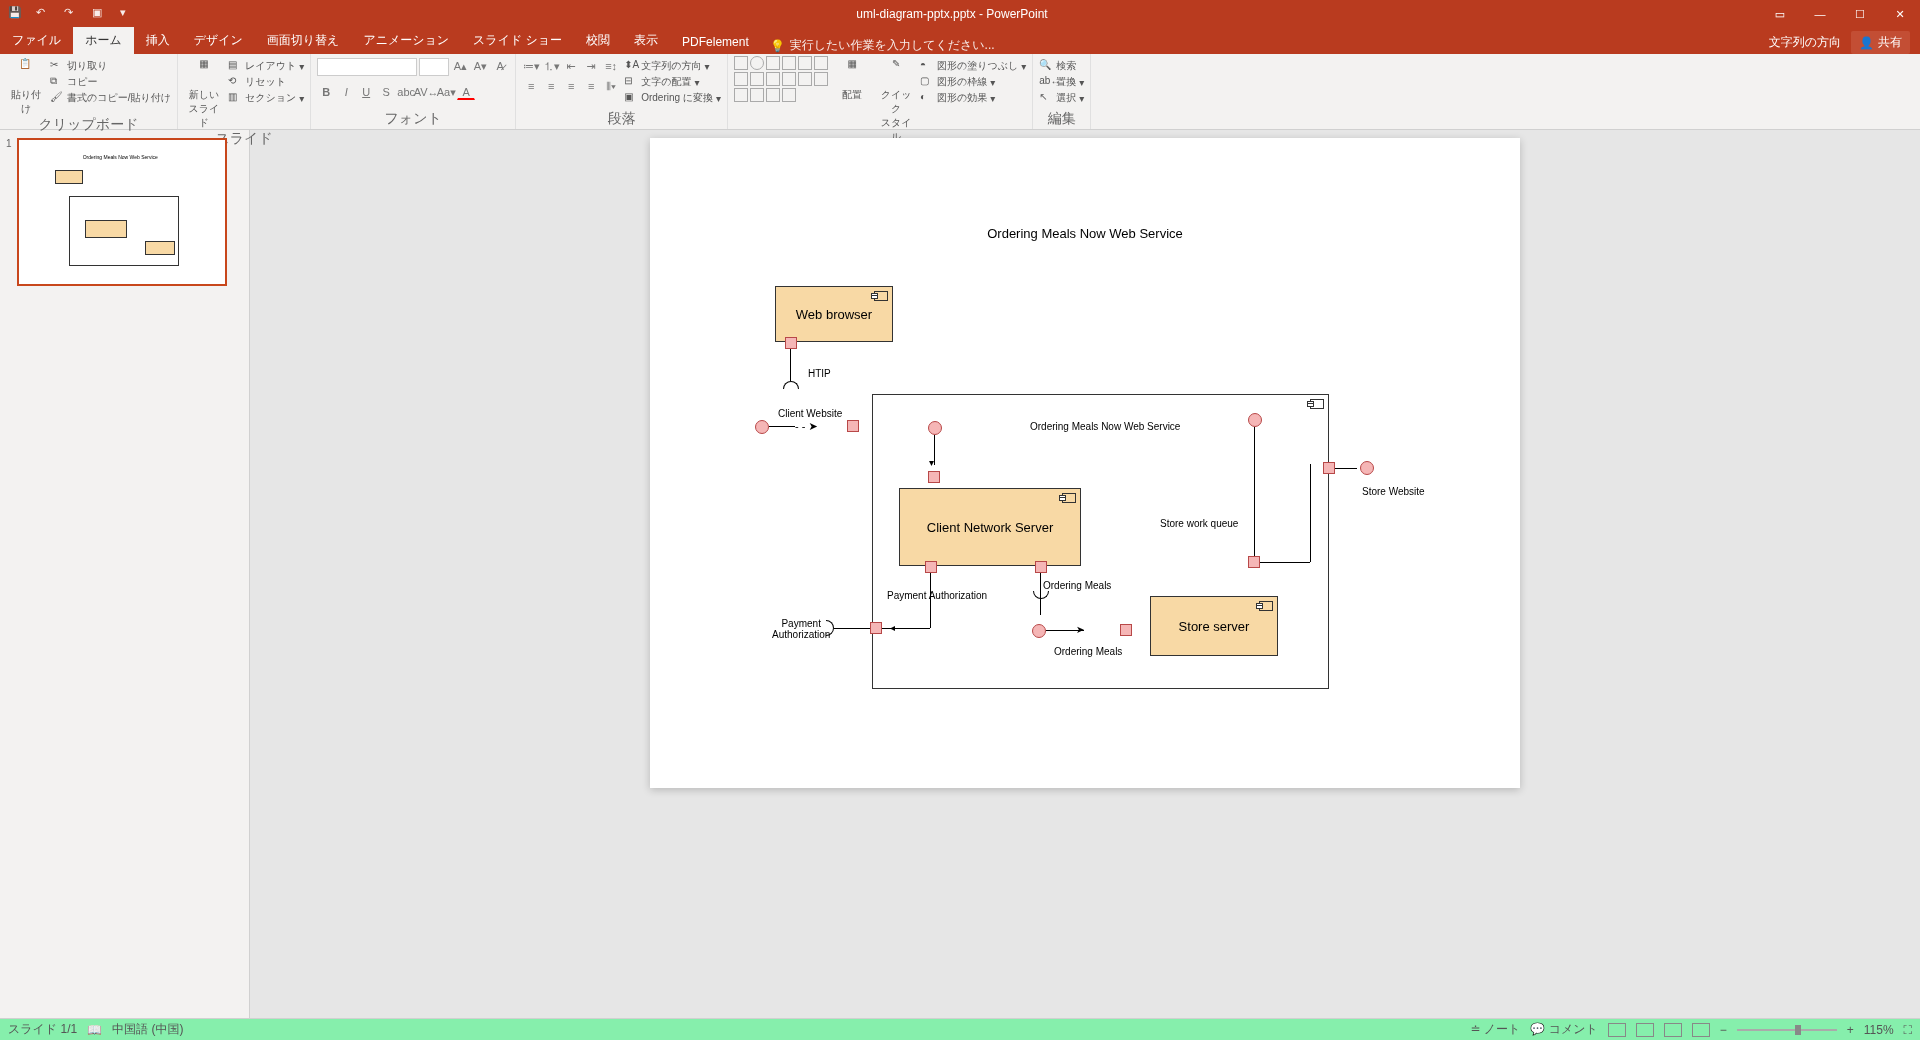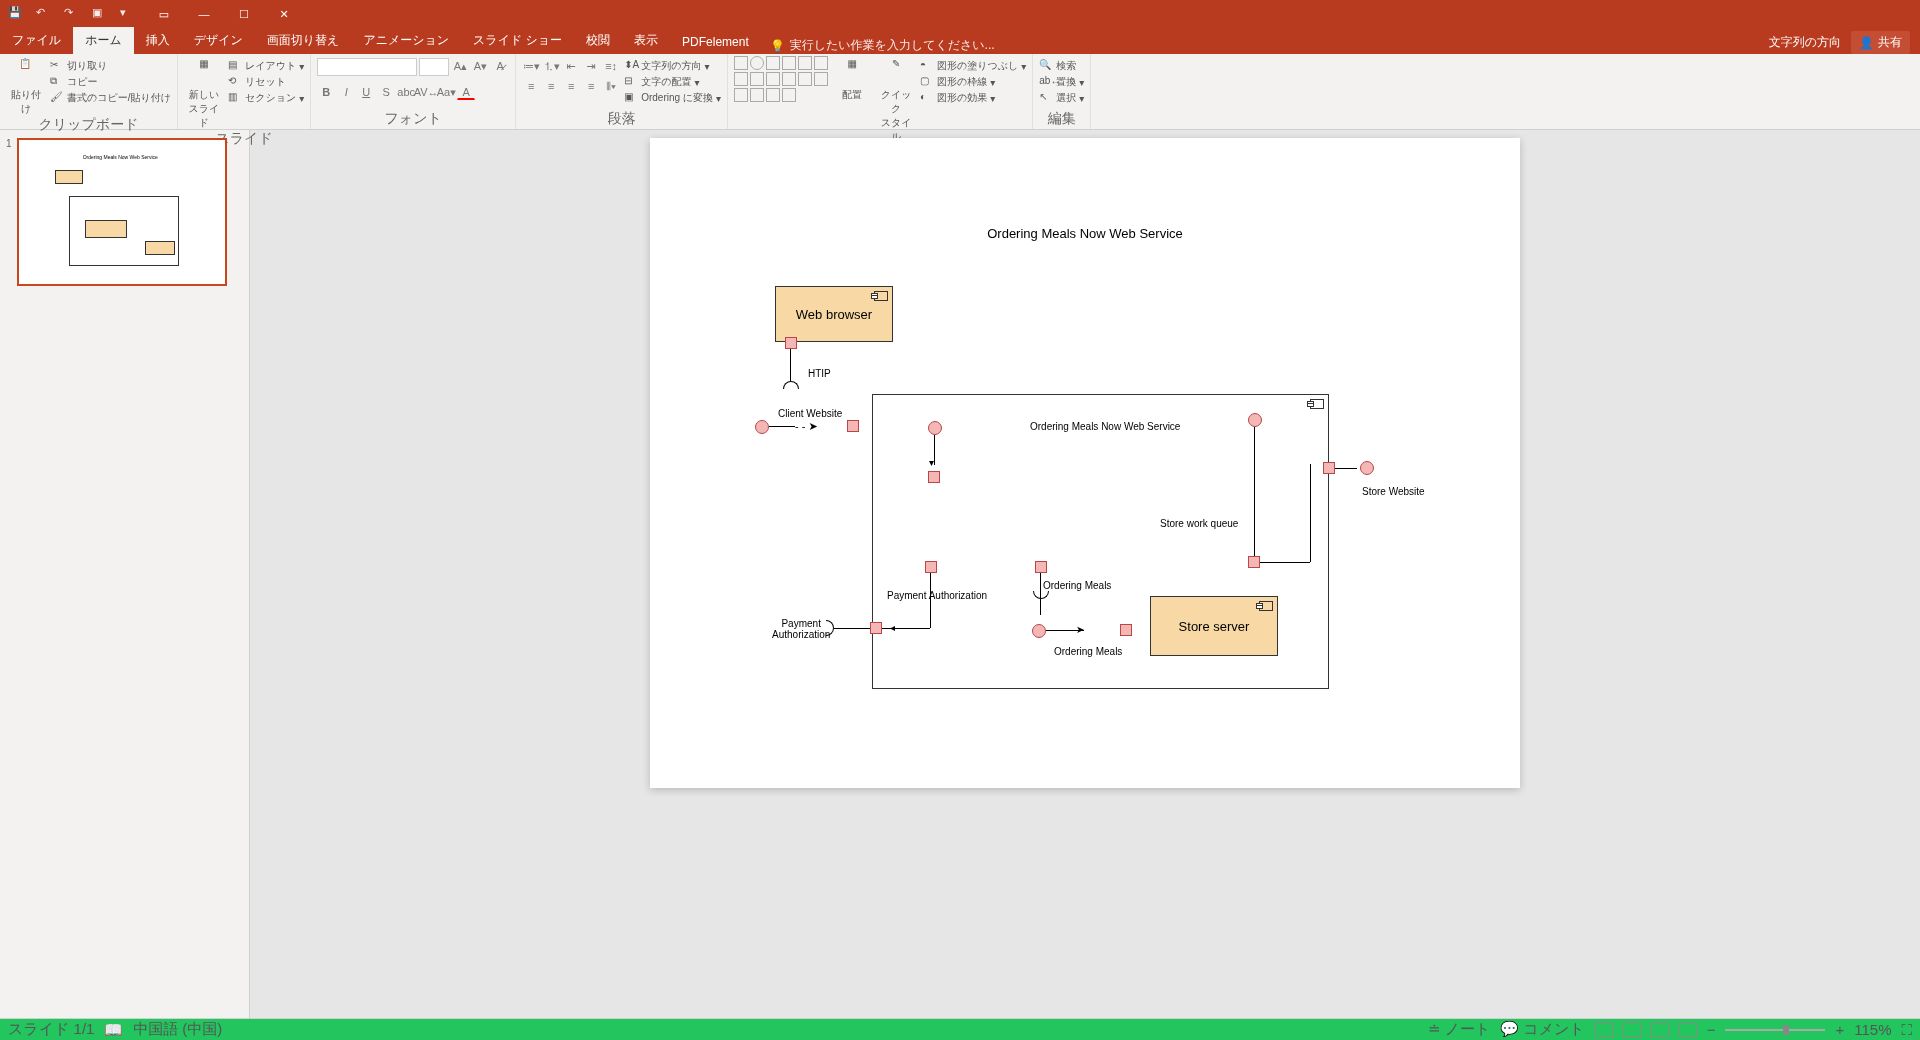--- a/index.html
+++ b/index.html
@@ -54,37 +54,38 @@
 .comp-glyph::before, .comp-glyph::after { content: ''; position: absolute; left: -4px; width: 5px; height: 2px; border: 1px solid #333; background: #fff; }
 .comp-glyph::before { top: 1px; }
 .comp-glyph::after { bottom: 1px; }
 .port { position: absolute; width: 12px; height: 12px; background: #f5b6b6; border: 1px solid #b84848; }
 .ball { position: absolute; width: 14px; height: 14px; border-radius: 50%; background: #f5b6b6; border: 1px solid #b84848; }
 .label { position: absolute; font-size: 10px; color: #000; white-space: nowrap; }
 .line { position: absolute; background: #000; }
 .socket { position: absolute; width: 16px; height: 8px; border: 1.5px solid #000; border-bottom: none; border-radius: 8px 8px 0 0; }
 
 
-.statusbar { height: 22px; background: #22c55e; border-top: 1px solid #d0d0d0; display: flex; align-items: center; font-size: 15px; color: #555; padding: 0 8px; }
+.statusbar { height: 22px; background: #86efac; border-top: 1px solid #d0d0d0; display: flex; align-items: center; font-size: 12px; color: #555; padding: 0 8px; }
 .statusbar .right { margin-left: auto; display: flex; align-items: center; gap: 10px; }
 .view-btn { width: 18px; height: 14px; border: 1px solid #888; }
 .zoom-slider { width: 100px; height: 2px; background: #aaa; position: relative; }
 .zoom-slider::after { content: ''; position: absolute; left: 58%; top: -4px; width: 6px; height: 10px; background: #888; }
 </style>
 </head>
 <body>
 
 <div class="titlebar">
   <div class="qat">
     <span class="qat-btn">💾</span>
     <span class="qat-btn">↶</span>
     <span class="qat-btn">↷</span>
     <span class="qat-btn">▣</span>
     <span class="qat-btn">▾</span>
   </div>
+  <div class="title-center">uml-diagram-pptx.pptx - PowerPoint</div>
   <div class="winctrls">
     <span class="winctrl">▭</span>
     <span class="winctrl">—</span>
     <span class="winctrl">☐</span>
     <span class="winctrl">✕</span>
   </div>
 </div>
 
 <div class="ribbon-tabs">
   <div class="tab file">ファイル</div>
@@ -301,20 +302,24 @@
         <span class="comp-glyph"></span>
       </div>
       <div class="label" style="left:380px;top:283px">Ordering Meals Now Web Service</div>
       <div class="port" style="left:197px;top:282px"></div>
 
       <div class="ball" style="left:278px;top:283px"></div>
       <div class="line" style="left:284px;top:297px;width:1px;height:30px"></div>
       <div class="label" style="left:279px;top:319px">▾</div>
       <div class="port" style="left:278px;top:333px"></div>
 
+      <div class="component orange" style="left:249px;top:350px;width:182px;height:78px">
+        <span class="comp-glyph"></span>
+        <span>Client Network Server</span>
+      </div>
       <div class="port" style="left:275px;top:423px"></div>
       <div class="port" style="left:385px;top:423px"></div>
 
       <div class="label" style="left:237px;top:452px">Payment Authorization</div>
       <div class="line" style="left:280px;top:435px;width:1px;height:55px"></div>
       <div class="line" style="left:230px;top:490px;width:50px;height:1px"></div>
       <div class="port" style="left:220px;top:484px"></div>
       <div class="label" style="left:240px;top:484px">◂</div>
 
       <div class="label" style="left:122px;top:480px;white-space:pre-line;text-align:center">Payment

